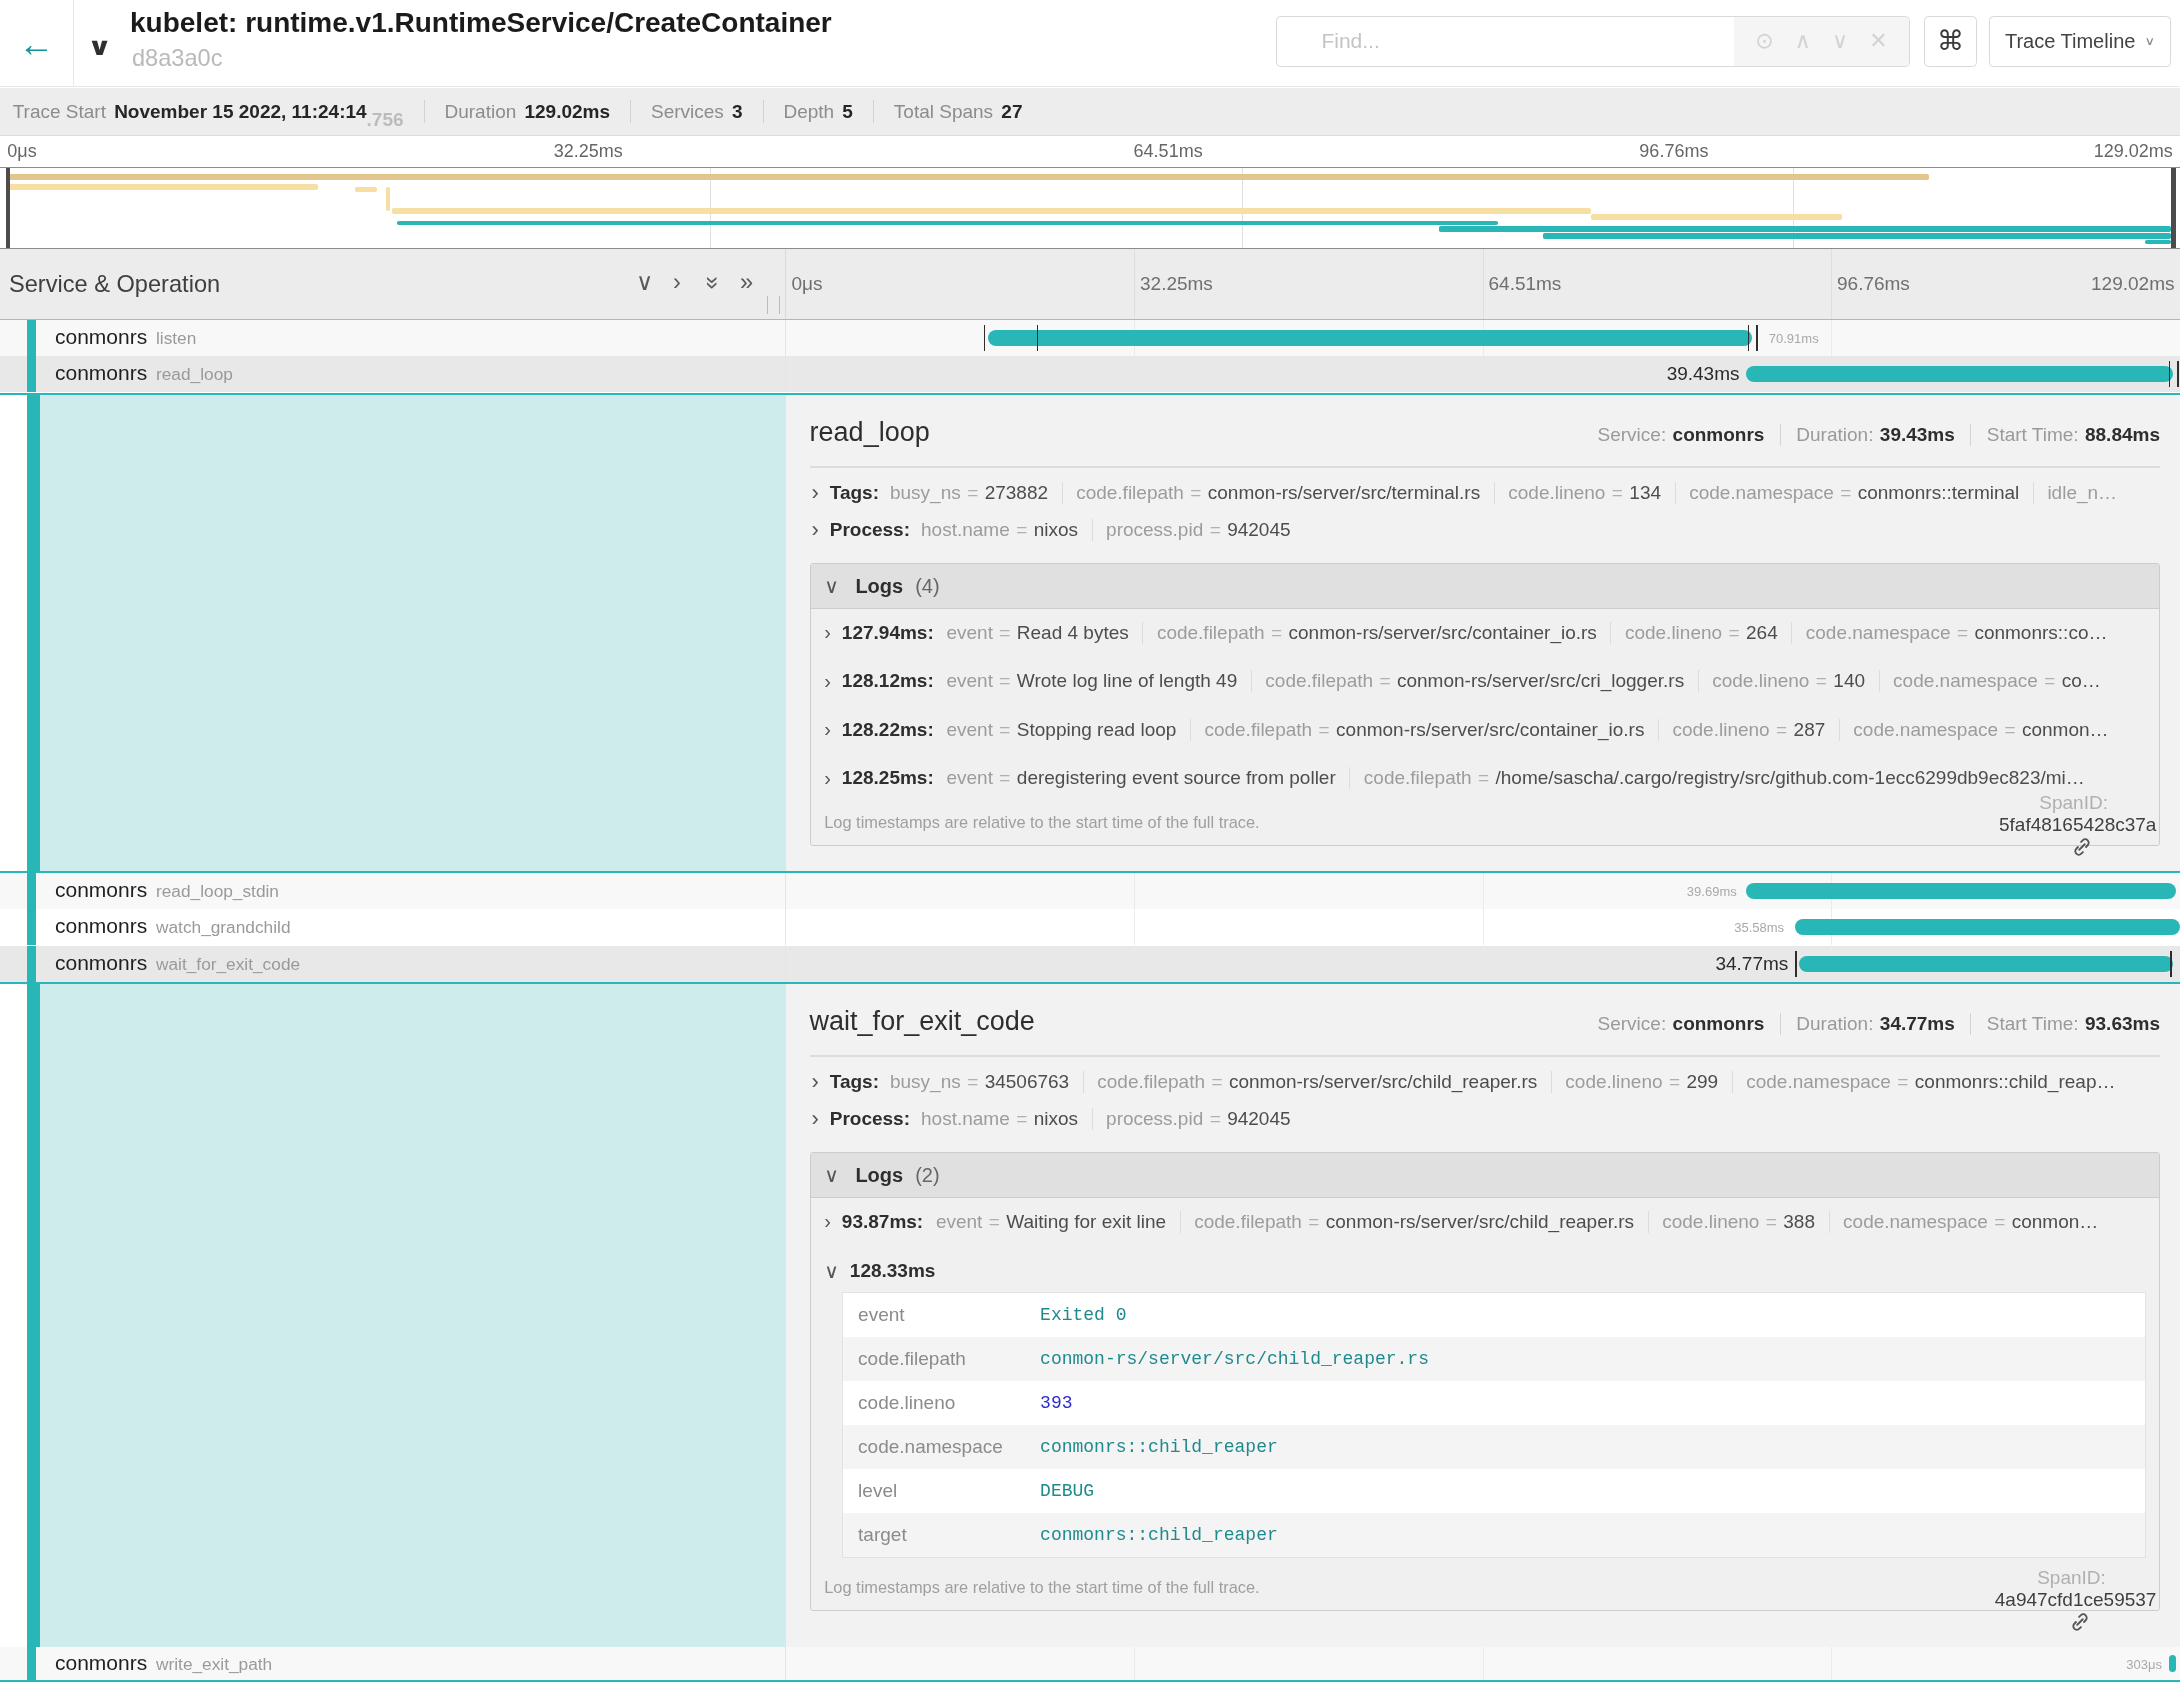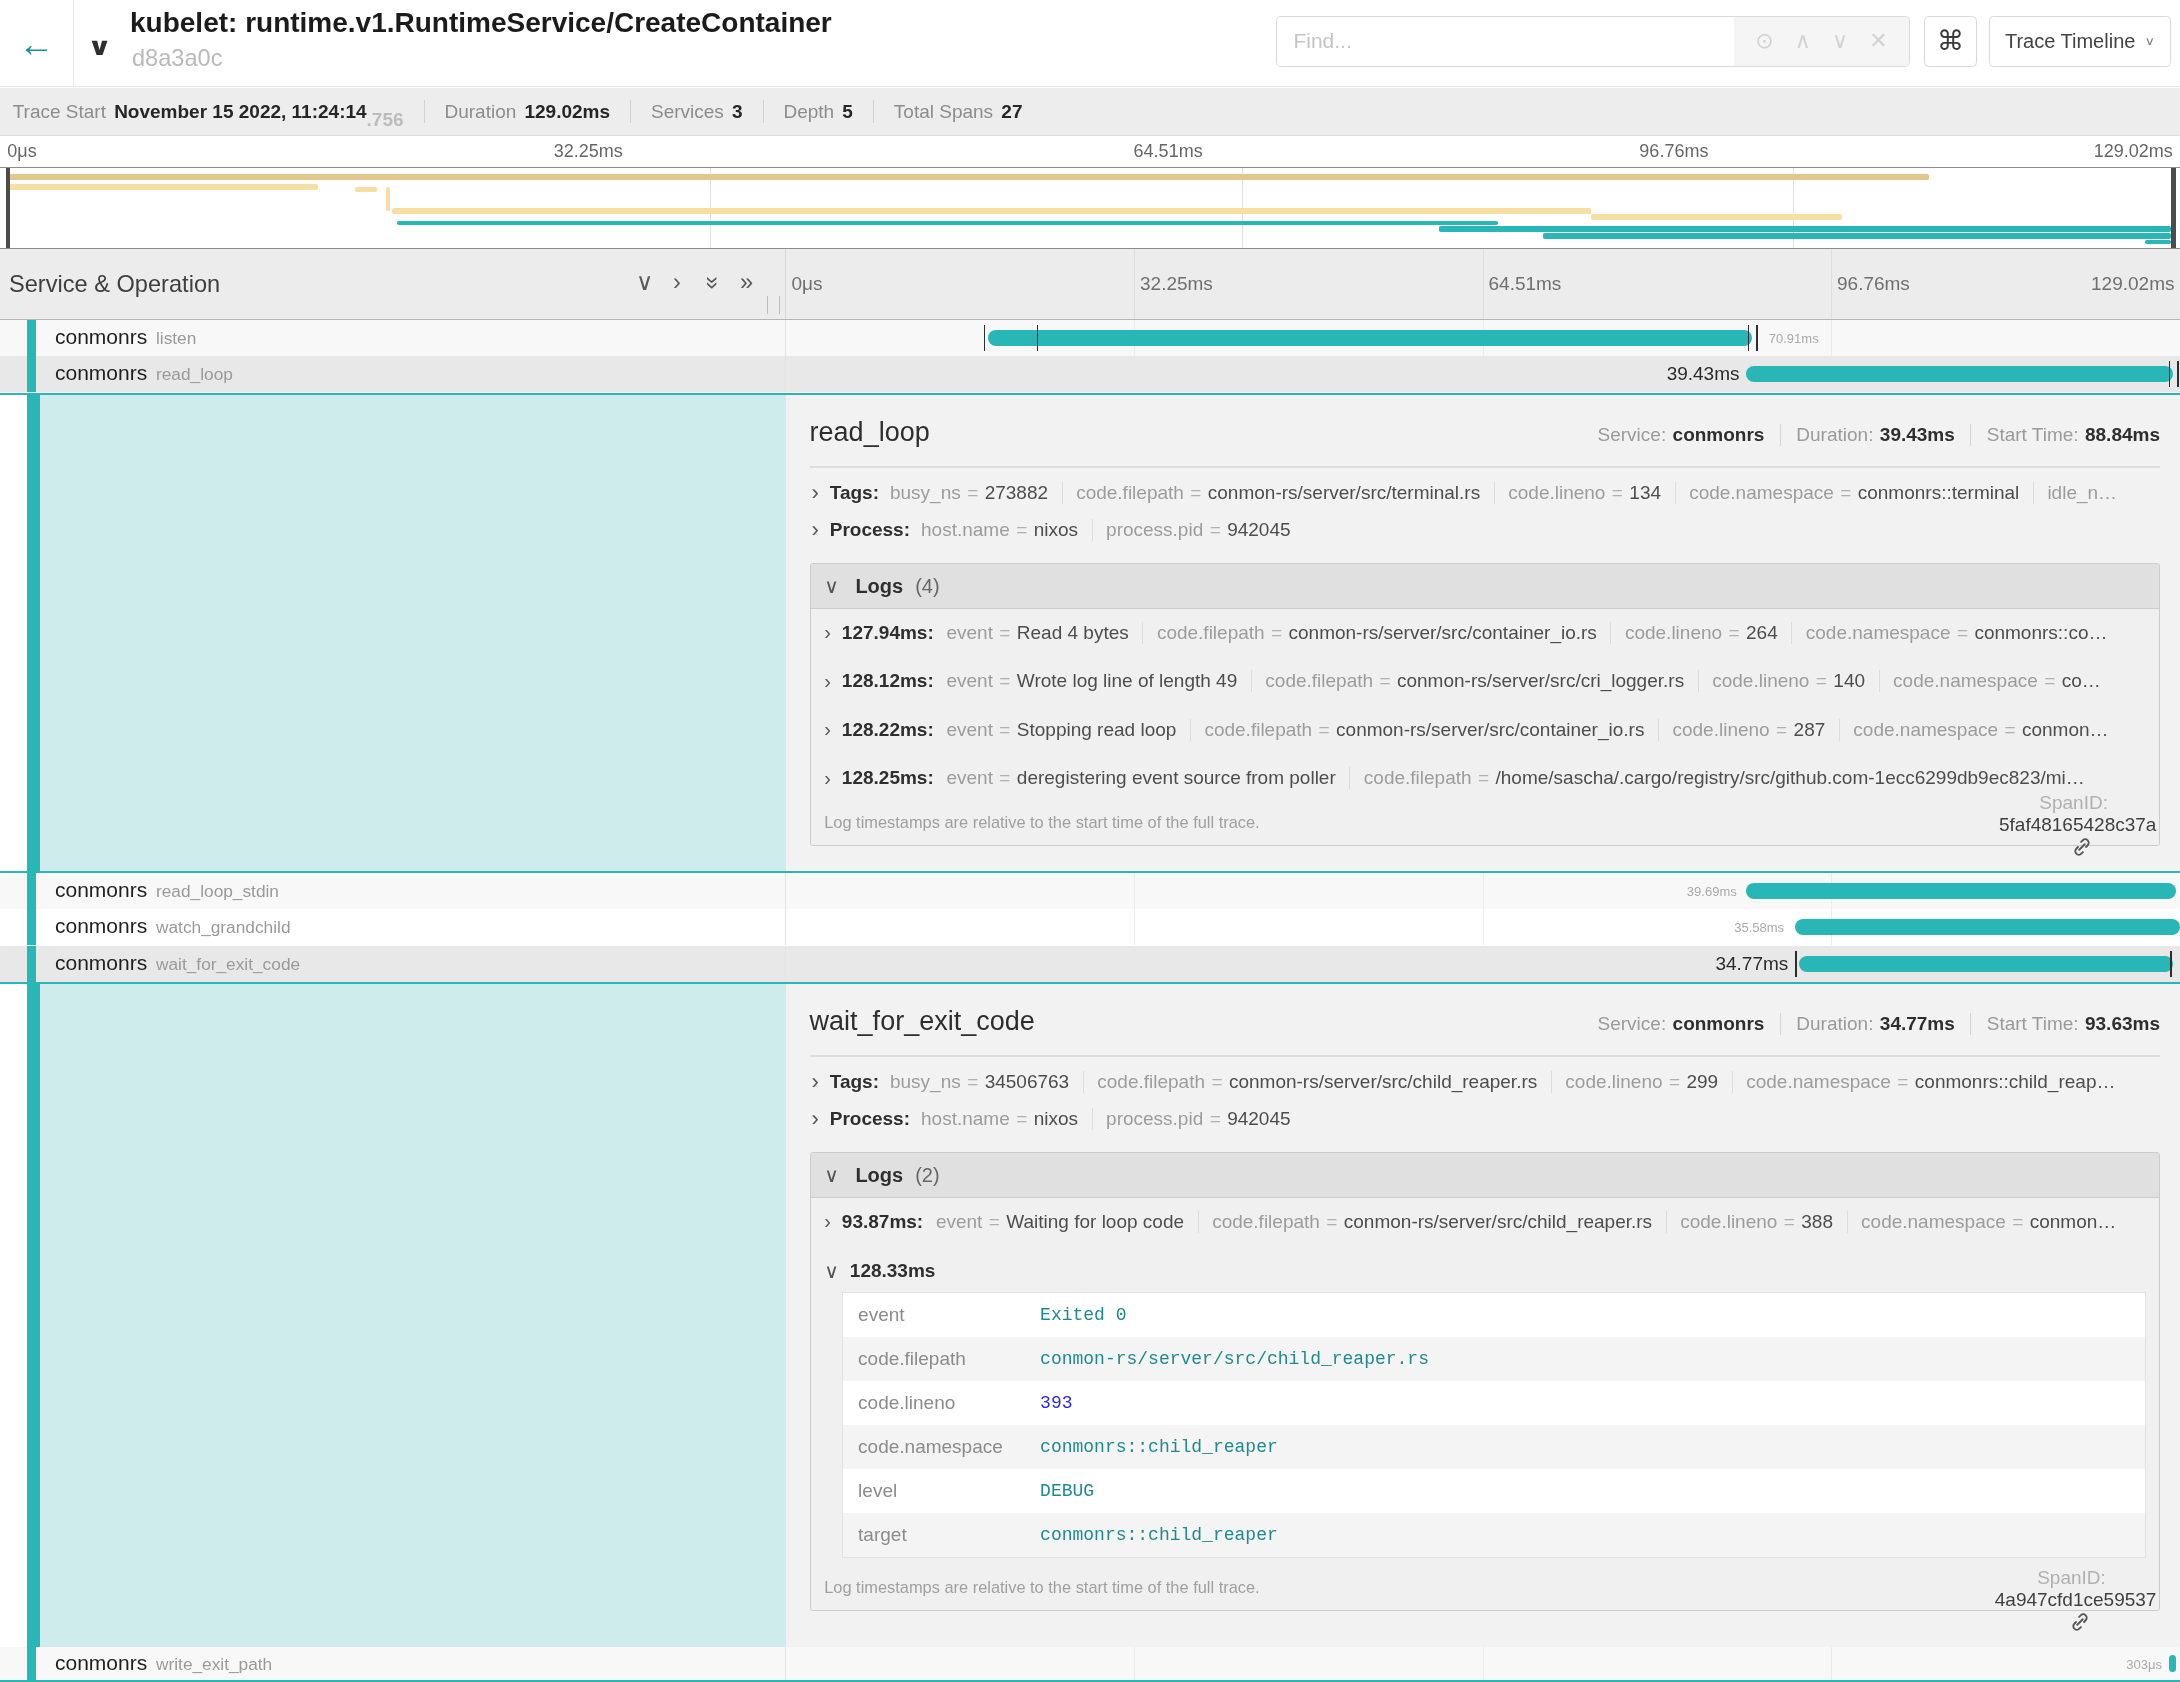--- a/index.html
+++ b/index.html
@@ -5,21 +5,21 @@
   * { margin:0; padding:0; box-sizing:border-box; }
   html,body { width:2180px; height:1683px; background:#fff; font-family:"Liberation Sans","DejaVu Sans",sans-serif; color:#333; }
   #app { position:relative; width:2180px; height:1683px; overflow:hidden; background:#fff; }
 
   
   #hdr { position:absolute; top:0; left:0; right:0; height:87px; background:#fff; border-bottom:0.9px solid #e8e8e8; }
   #back-btn { position:absolute; left:0; top:0; width:74px; height:87px; border-right:0.9px solid #e8e8e8; display:flex; align-items:center; justify-content:center; font-size:36px; color:#11939a; cursor:pointer; }
   #collapse-btn { position:absolute; left:87px; top:31px; font-size:31px; font-weight:bold; color:#2f2f2f; line-height:1; cursor:pointer; transform:scaleY(.8); }
   #hdr-title { position:absolute; left:130px; top:7.3px; font-size:28px; font-weight:700; color:#1b1b1b; white-space:nowrap; }
   #hdr-sub { position:absolute; left:132px; top:45px; font-size:23.6px; color:#b9b9b9; }
-  #find-wrap { position:absolute; left:1276px; top:15.5px; width:634px; height:51px; border:0.9px solid #d9d9d9; border-radius:4.5px; display:flex; overflow:hidden; background:#fff; }
+  #find-wrap { position:absolute; left:1276px; top:15.5px; width:634px; height:51px; border:0.9px solid #d9d9d9; border-radius:4.5px; display:flex; overflow:hidden; background:#fff;padding-left:28px; }
   #find-input { flex:1; border:none; outline:none; padding:0 16.4px; font-size:21px; color:#444; font-family:inherit; background:#fff; }
   #find-input::placeholder { color:#c4c4c4; }
   #find-tools { width:175px; background:#f5f5f5; display:flex; align-items:center; justify-content:space-evenly; color:#d3d3d3; font-size:22px; }
   #find-tools span { cursor:pointer; }
   .hbtn { position:absolute; top:15.5px; height:51px; border:0.9px solid #d9d9d9; border-radius:4.5px; background:#fff; display:flex; align-items:center; justify-content:center; cursor:pointer; }
   #cmd-btn { left:1924px; width:53px; font-size:27px; color:#3a3a3a; }
   #view-btn { left:1989px; width:182px; font-size:20px; color:#434343; gap:9px; }
   #view-btn .car { font-size:14.5px; color:#888; transform:scaleY(.8); }
 
   
@@ -514,21 +514,21 @@
           <span class="chev">∨</span>
           <b>Logs</b>
           <span class="cnt">(2)</span>
         </div>
         <div class="log-row">
           <span class="chev">›</span>
           <span class="ts">93.87ms:</span>
           <span class="fld">
               <span class="k">event</span>
               <span class="eq">=</span>
-              <span class="v">Waiting for loop code</span>
+              <span class="v">Waiting for exit line</span>
             </span>
           <span class="fsep"></span>
           <span class="fld">
               <span class="k">code.filepath</span>
               <span class="eq">=</span>
               <span class="v">conmon-rs/server/src/child_reaper.rs</span>
             </span>
           <span class="fsep"></span>
           <span class="fld">
               <span class="k">code.lineno</span>

